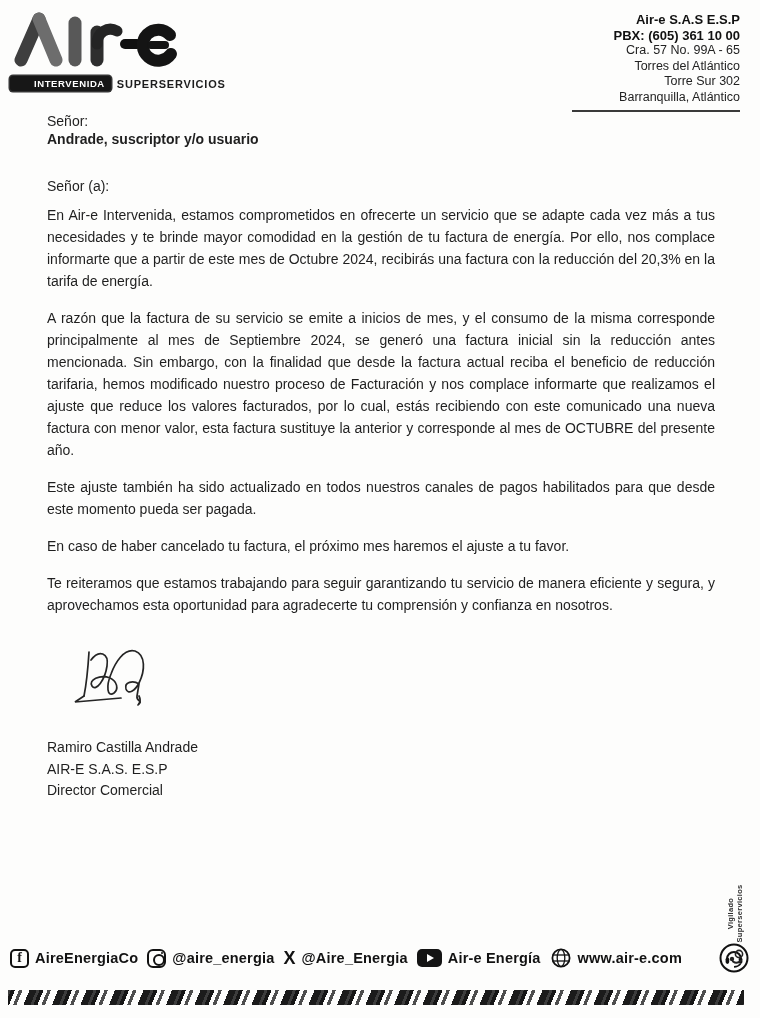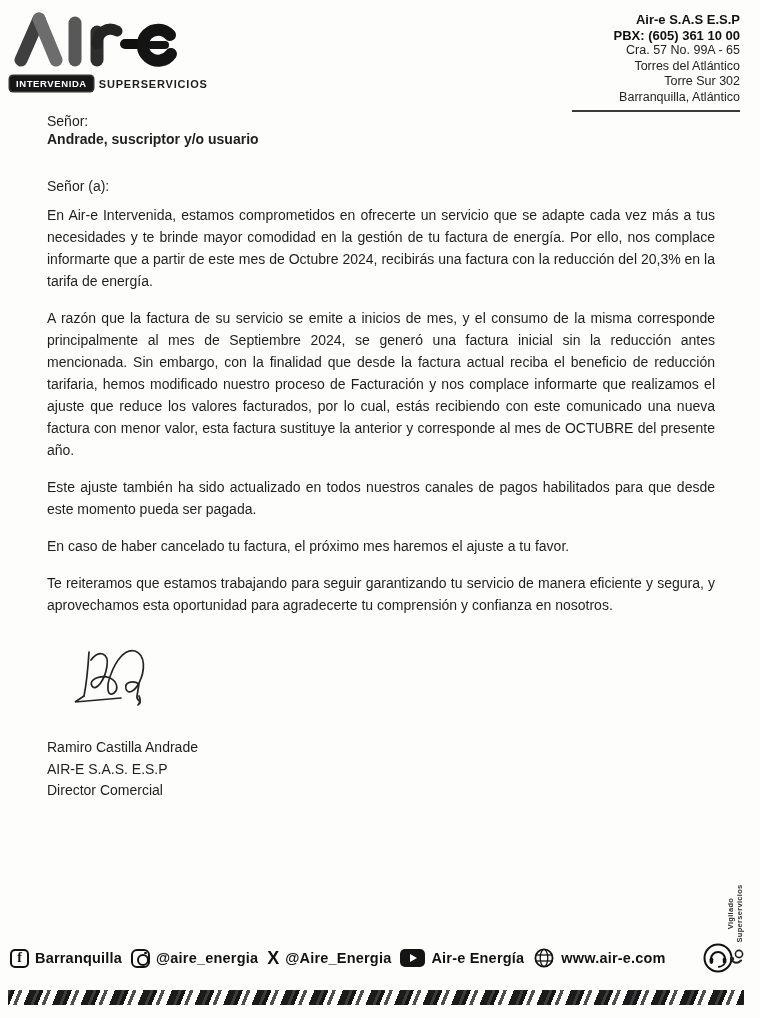--- a/index.html
+++ b/index.html
@@ -8,21 +8,21 @@
   .page {
     position:relative; width:760px; height:1018px; margin:0 auto;
     background:#fdfdfc; color:#1c1c1c; overflow:hidden;
   }
 
   
   .logo-block { position:absolute; left:8px; top:8px; width:230px; }
   .logo-sub { display:flex; align-items:center; gap:6px; margin-top:4px; margin-left:2px; }
   .intervenida-badge {
     background:#171717; color:#fff; font-weight:700; font-size:9.5px;
-    letter-spacing:.6px; padding:2px 6px 2px 6px; border-radius:3px;
+    letter-spacing:.6px; padding:2px 6px 2px 24px; border-radius:3px;
     box-shadow:0 0 0 1.5px #333;
   }
   .superservicios { font-weight:700; font-size:11px; letter-spacing:.8px; color:#1d1d1d; }
 
   .header-address { position:absolute; top:12px; right:20px; text-align:right; line-height:15.5px; color:#222; }
   .header-address .b { font-weight:700; font-size:13px; color:#111; }
   .header-address .r { font-size:12.5px; }
   .header-rule { margin-top:5px; margin-left:auto; width:168px; border-bottom:2.2px solid #3a3a3a; }
 
   
@@ -134,21 +134,21 @@
       <div>Ramiro Castilla Andrade</div>
       <div>AIR-E S.A.S. E.S.P</div>
       <div>Director Comercial</div>
     </div>
   </div>
 
   <div class="footer-row">
 
     <div class="social-item">
       <span class="icon-box fb-square">f</span>
-      <span class="social-label">Barranquilla</span>
+      <span class="social-label">AireEnergiaCo</span>
     </div>
 
     <div class="social-item">
       <span class="icon-box ig-square"></span>
       <span class="social-label">@aire_energia</span>
     </div>
 
     <div class="social-item">
       <span class="icon-box x-glyph">X</span>
       <span class="social-label">@Aire_Energia</span>

